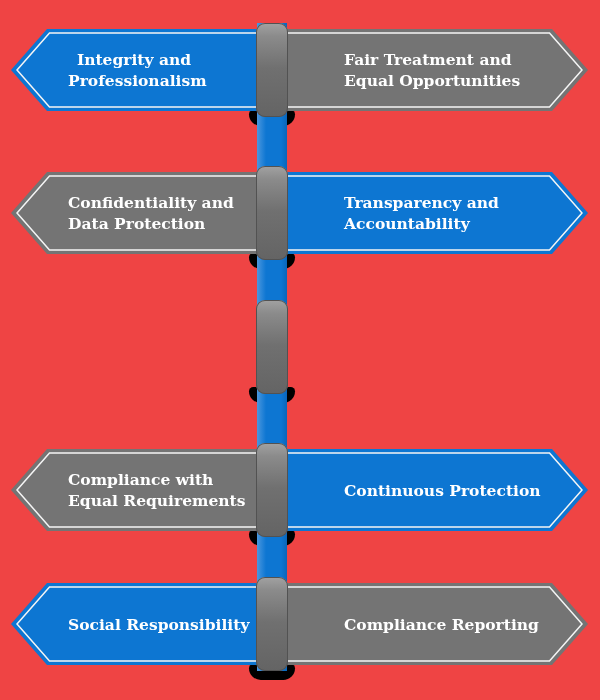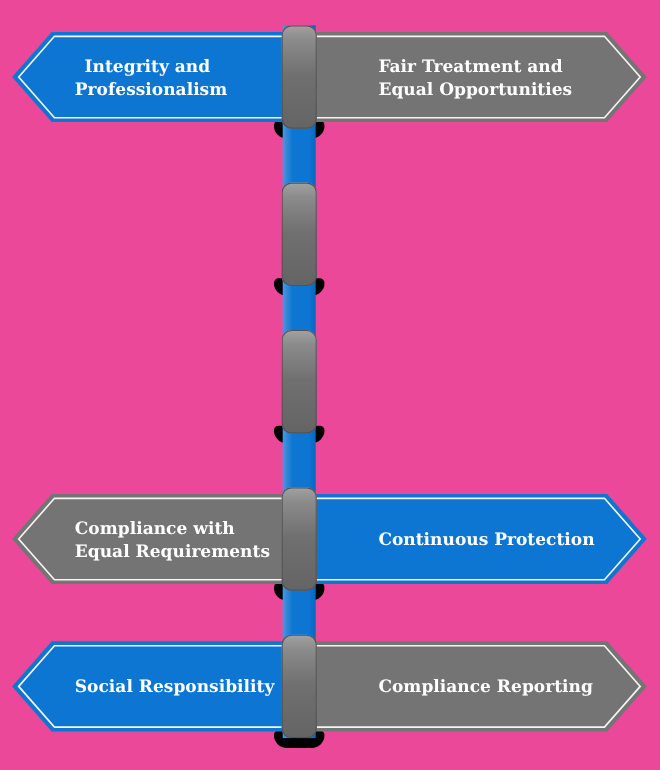--- a/index.html
+++ b/index.html
@@ -4,21 +4,21 @@
 <style>
   html, body {
     margin: 0;
     padding: 0;
     background: #ffffff;
   }
   .canvas {
     position: relative;
     width: 600px;
     height: 700px;
-    background: #ec4899;
+    background: #ef4444;
     overflow: hidden;
     font-family: "DejaVu Serif", "Liberation Serif", serif;
   }
   
   .spine {
     position: absolute;
     left: 257px;
     top: 23px;
     width: 30px;
     height: 648px;
@@ -94,20 +94,32 @@
       <polygon class="poly-right" points="272,1 552,1 588,42 552,83 272,83" fill="#747474"></polygon>
       <polygon class="outline" points="17,42 49.5,5 268,5 268,79 49.5,79" fill="none" stroke="#f5f5f5" stroke-width="1.5"></polygon>
       <polygon class="outline" points="276,5 549.5,5 582,42 549.5,79 276,79" fill="none" stroke="#f5f5f5" stroke-width="1.5"></polygon>
     </svg>
     <div class="label left center">Integrity and
 Professionalism</div>
     <div class="label right">Fair Treatment and
 Equal Opportunities</div>
   </div>
 
+  <div class="row" style="top:171px">
+    <svg width="600" height="84" viewBox="0 0 600 84">
+      <polygon class="poly-left" points="11,42 47,1 272,1 272,83 47,83" fill="#747474"></polygon>
+      <polygon class="poly-right" points="272,1 552,1 588,42 552,83 272,83" fill="#0d76d2"></polygon>
+      <polygon class="outline" points="17,42 49.5,5 268,5 268,79 49.5,79" fill="none" stroke="#f5f5f5" stroke-width="1.5"></polygon>
+      <polygon class="outline" points="276,5 549.5,5 582,42 549.5,79 276,79" fill="none" stroke="#f5f5f5" stroke-width="1.5"></polygon>
+    </svg>
+    <div class="label left">Confidentiality and
+Data Protection</div>
+    <div class="label right">Transparency and
+Accountability</div>
+  </div>
 
 
   <div class="row" style="top:448px">
     <svg width="600" height="84" viewBox="0 0 600 84">
       <polygon class="poly-left" points="11,42 47,1 272,1 272,83 47,83" fill="#747474"></polygon>
       <polygon class="poly-right" points="272,1 552,1 588,42 552,83 272,83" fill="#0d76d2"></polygon>
       <polygon class="outline" points="17,42 49.5,5 268,5 268,79 49.5,79" fill="none" stroke="#f5f5f5" stroke-width="1.5"></polygon>
       <polygon class="outline" points="276,5 549.5,5 582,42 549.5,79 276,79" fill="none" stroke="#f5f5f5" stroke-width="1.5"></polygon>
     </svg>
     <div class="label left">Compliance with

